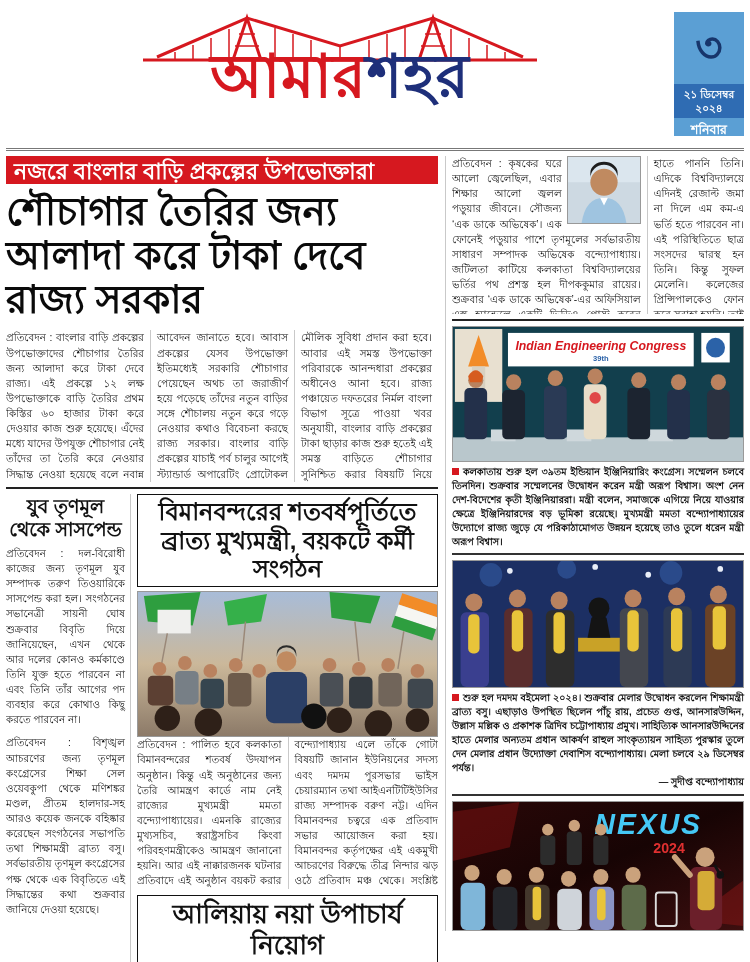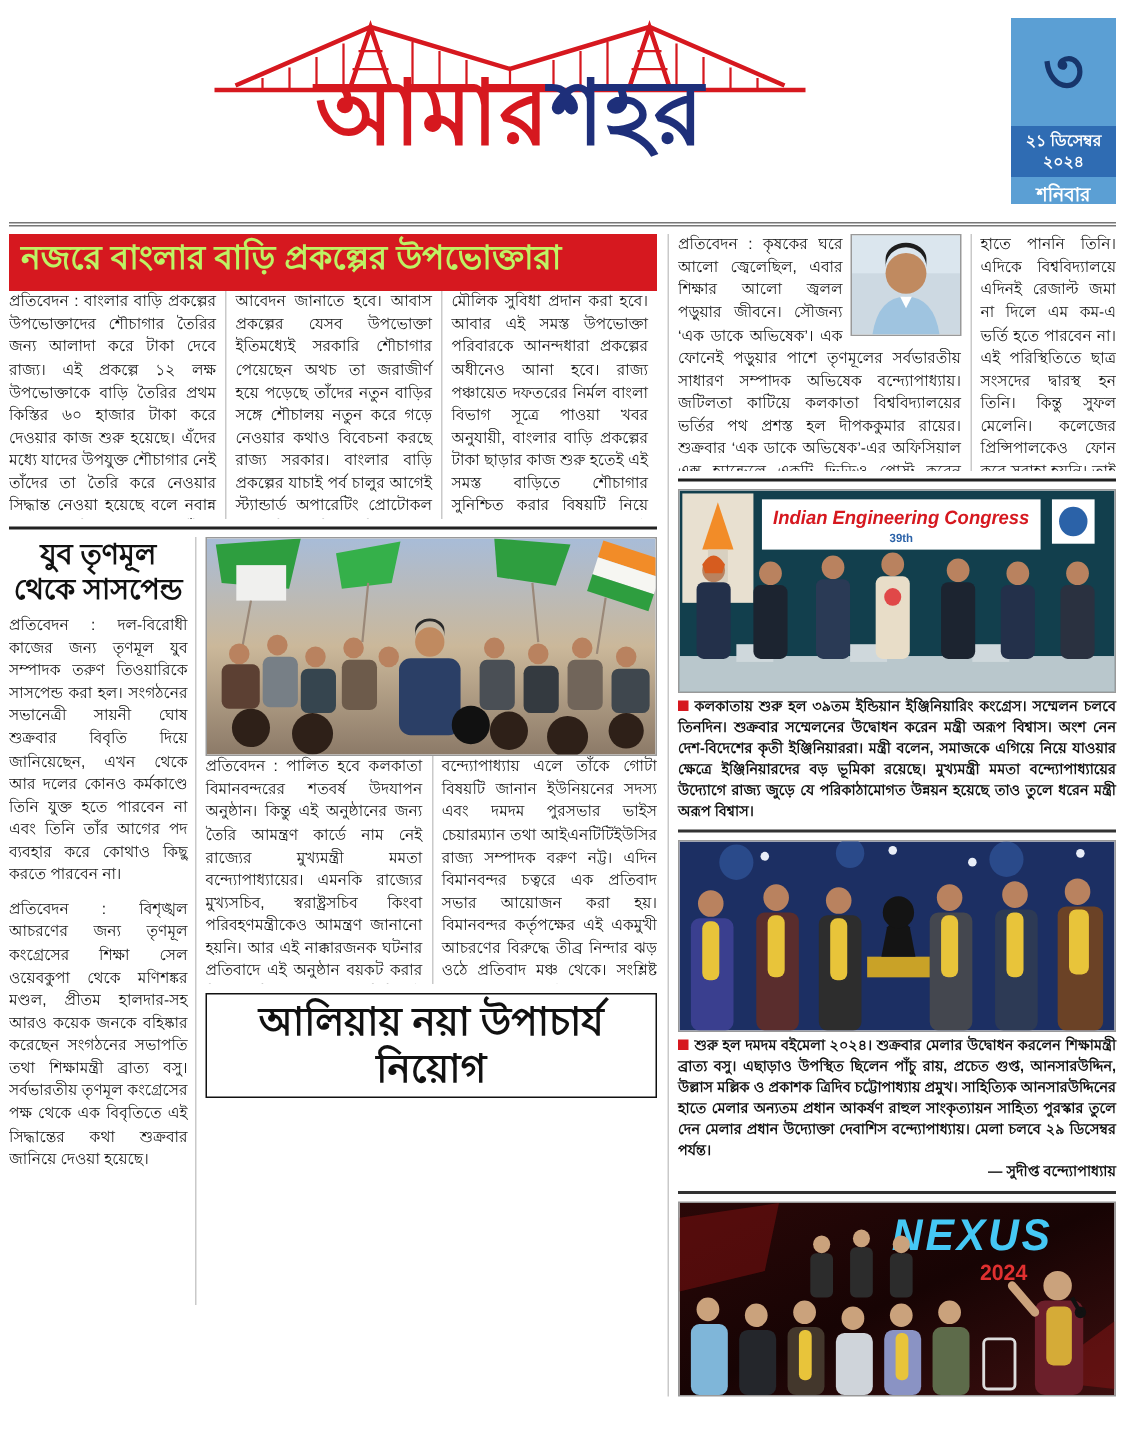--- a/index.html
+++ b/index.html
@@ -36,22 +36,22 @@
   .dband { background: #2f6cb3; font-size: 10.5px; font-weight: 700; padding: 3px 2px; line-height: 1.35;}
   .dday  { font-size: 12.5px; font-weight: 700; padding: 3px 0 4px 0; }
   .mh-rule { border-top: 3px double #777; margin: 2px 0 5px 0; }
 
   
   .body-grid { display: flex; align-items: flex-start; }
   .left-super { width: 432px; flex: none; }
   .right-super { flex: 1; margin-left: 7px; padding-left: 6px; border-left: 1px solid #c9c9c9; }
 
   
-  .kicker { background: #d6181f; color: #bef264; font-weight: 800; font-size: 22px;
-            padding: 4px 8px 10px 8px; line-height: 1.1; }
+  .kicker { background: #d6181f; color: #ffffff; font-weight: 800; font-size: 22px;
+            padding: 4px 8px 0 8px; line-height: 1.1; }
   .lead h1 { font-size: 39px; font-weight: 800; line-height: 1.13; margin: 6px 0 8px 0; color: #0a0a0a; }
   .cols3 { display: grid; grid-template-columns: 1fr 1fr 1fr; height: 152px; overflow: hidden; }
   .cols3 p, .bodytext { font-size: 10.3px; line-height: 1.47; text-align: justify; color: #141414; }
   .cols3 p { padding-right: 6px; }
   .cols3 p + p { border-left: 1px solid #c9c9c9; padding-left: 6px; }
   .hrule { border-top: 2.5px solid #222; margin: 5px 0; }
   .hrule.thin { border-top-width: 2px; border-color: #333; }
 
   
   .lower-grid { display: flex; height: 512px; overflow: hidden; }
@@ -109,20 +109,21 @@
     </div>
   </header>
   <div class="mh-rule"></div>
 
   <div class="body-grid">
 
     <div class="left-super">
 
       <article class="lead">
         <div class="kicker">নজরে বাংলার বাড়ি প্রকল্পের উপভোক্তারা</div>
+        <h1>শৌচাগার তৈরির জন্য আলাদা করে টাকা দেবে রাজ্য সরকার</h1>
         <div class="cols3">
           <p>প্রতিবেদন : বাংলার বাড়ি প্রকল্পের উপভোক্তাদের শৌচাগার তৈরির জন্য আলাদা করে টাকা দেবে রাজ্য। এই প্রকল্পে ১২ লক্ষ উপভোক্তাকে বাড়ি তৈরির প্রথম কিস্তির ৬০ হাজার টাকা করে দেওয়ার কাজ শুরু হয়েছে। এঁদের মধ্যে যাদের উপযুক্ত শৌচাগার নেই তাঁদের তা তৈরি করে নেওয়ার সিদ্ধান্ত নেওয়া হয়েছে বলে নবান্ন সূত্রে জানা গিয়েছে। এজন্য তাঁদের দুই কিস্তিতে আরও ১২ হাজার টাকা করে দেওয়া হবে বলে সিদ্ধান্ত নেওয়া হয়েছে। তবে এই টাকার জন্য উপভোক্তাদের পৃথক</p>
           <p>আবেদন জানাতে হবে। আবাস প্রকল্পের যেসব উপভোক্তা ইতিমধ্যেই সরকারি শৌচাগার পেয়েছেন অথচ তা জরাজীর্ণ হয়ে পড়েছে তাঁদের নতুন বাড়ির সঙ্গে শৌচালয় নতুন করে গড়ে নেওয়ার কথাও বিবেচনা করছে রাজ্য সরকার। বাংলার বাড়ি প্রকল্পের যাচাই পর্ব চালুর আগেই স্ট্যান্ডার্ড অপারেটিং প্রোটোকল (এসওপি) জারি করেছিল রাজ্য। সেই এসওপিতেই ঠিক হয়েছিল, অন্যান্য প্রকল্পের সঙ্গে সংযুক্তিকরণের মাধ্যমেই শৌচাগার, বিদ্যুৎ, পানীয় জলের মতো</p>
           <p>মৌলিক সুবিধা প্রদান করা হবে। আবার এই সমস্ত উপভোক্তা পরিবারকে আনন্দধারা প্রকল্পের অধীনেও আনা হবে। রাজ্য পঞ্চায়েত দফতরের নির্মল বাংলা বিভাগ সূত্রে পাওয়া খবর অনুযায়ী, বাংলার বাড়ি প্রকল্পের টাকা ছাড়ার কাজ শুরু হতেই এই সমস্ত বাড়িতে শৌচাগার সুনিশ্চিত করার বিষয়টি নিয়ে তোড়জোড় শুরু হয়েছে। এই বিষয়ে একটি উচ্চপর্যায়ের বৈঠক ডাকা হবে শীঘ্রই। ওই কাজের জন্য জেলাগুলিকেও প্রয়োজনীয় পদক্ষেপ করার নির্দেশ দেওয়া হবে।</p>
         </div>
       </article>
 
       <div class="hrule"></div>
 
       <div class="lower-grid">
@@ -133,20 +134,21 @@
             <p class="bodytext">প্রতিবেদন : দল-বিরোধী কাজের জন্য তৃণমূল যুব সম্পাদক তরুণ তিওয়ারিকে সাসপেন্ড করা হল। সংগঠনের সভানেত্রী সায়নী ঘোষ শুক্রবার বিবৃতি দিয়ে জানিয়েছেন, এখন থেকে আর দলের কোনও কর্মকাণ্ডে তিনি যুক্ত হতে পারবেন না এবং তিনি তাঁর আগের পদ ব্যবহার করে কোথাও কিছু করতে পারবেন না।</p>
           </article>
           <article>
             <p class="bodytext">প্রতিবেদন : বিশৃঙ্খল আচরণের জন্য তৃণমূল কংগ্রেসের শিক্ষা সেল ওয়েবকুপা থেকে মণিশঙ্কর মণ্ডল, প্রীতম হালদার-সহ আরও কয়েক জনকে বহিষ্কার করেছেন সংগঠনের সভাপতি তথা শিক্ষামন্ত্রী ব্রাত্য বসু। সর্বভারতীয় তৃণমূল কংগ্রেসের পক্ষ থেকে এক বিবৃতিতে এই সিদ্ধান্তের কথা শুক্রবার জানিয়ে দেওয়া হয়েছে।</p>
           </article>
 
         </aside>
 
         <div class="centercol">
           <article>
+            <div class="head-box">বিমানবন্দরের শতবর্ষপূর্তিতে ব্রাত্য মুখ্যমন্ত্রী, বয়কটে কর্মী সংগঠন</div>
             <figure>
               <svg viewBox="0 0 306 146" height="146" preserveAspectRatio="none">
                 <defs>
                   <linearGradient id="crowdbg" x1="0" y1="0" x2="0" y2="1">
                     <stop offset="0" stop-color="#a8bcd8"></stop>
                       <stop offset="0.5" stop-color="#cbb89a"></stop>
                       <stop offset="1" stop-color="#8c7a68"></stop>
                   </linearGradient>
                 </defs>
                 <rect width="306" height="146" fill="url(#crowdbg)"></rect>

